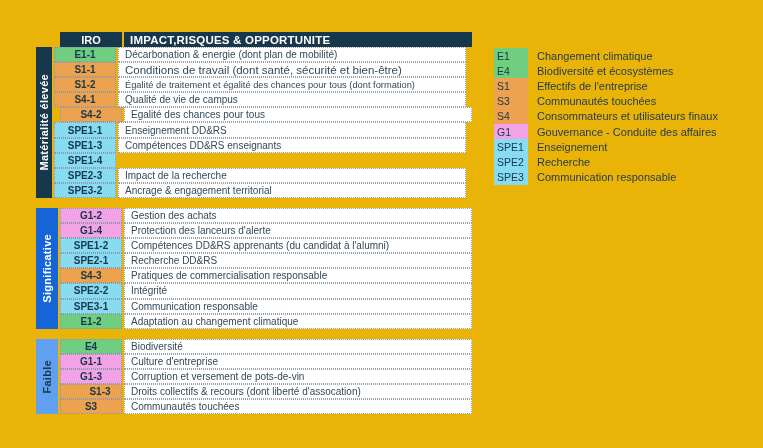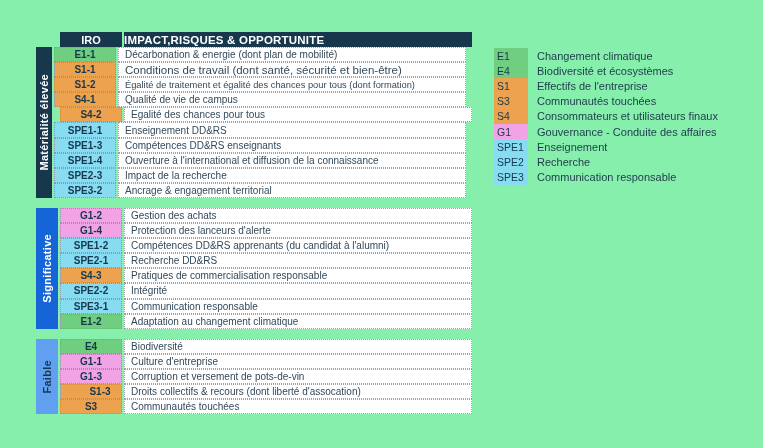--- a/index.html
+++ b/index.html
@@ -1,30 +1,30 @@
 <!DOCTYPE html>
 <html><head>
 <meta charset="utf-8">
 <style>
   * { margin:0; padding:0; box-sizing:border-box; }
   html,body { background:#ffffff; }
   body { font-family:"Liberation Sans", sans-serif; }
-  #canvas { position:relative; width:763px; height:448px; background:#86efac; overflow:hidden; }
+  #canvas { position:relative; width:763px; height:448px; background:#eab308; overflow:hidden; }
 
   
   .table { position:absolute; left:36px; top:32px; width:436px; }
   .header-row { display:flex; height:15px; margin-left:24px; }
   .iro-head {
     width:62px; background:#17374d; color:#ffffff; font-weight:bold; font-size:11px;
     display:flex; align-items:center; justify-content:center;
   }
   .hgap { width:2px; }
   .impact-head {
     width:348px; background:#17374d; color:#ffffff; font-weight:bold; font-size:11.5px;
-    letter-spacing:.2px; display:flex; align-items:center; 
+    letter-spacing:.2px; display:flex; align-items:center; padding-left:6px;
   }
 
   .section { display:flex; }
   .section + .section { margin-top:10px; }
   .bar { width:22px; display:flex; align-items:center; justify-content:center; }
   .bar-text {
     writing-mode:vertical-rl; transform:rotate(180deg);
     font-weight:bold; font-size:11px; letter-spacing:.3px; white-space:nowrap;
   }
   .rows { display:flex; flex-direction:column; margin-left:2px; }
@@ -94,21 +94,20 @@
             <div class="row" data-name="table-row">
               <div class="code-cell" data-name="iro-code-cell" style="background: rgb(135, 220, 242);">SPE1-1</div>
               <div class="desc-cell" data-name="iro-description-cell">Enseignement DD&amp;RS</div>
             </div>
             <div class="row" data-name="table-row">
               <div class="code-cell" data-name="iro-code-cell" style="background: rgb(135, 220, 242);">SPE1-3</div>
               <div class="desc-cell" data-name="iro-description-cell">Compétences DD&amp;RS enseignants</div>
             </div>
             <div class="row" data-name="table-row">
               <div class="code-cell" data-name="iro-code-cell" style="background: rgb(135, 220, 242); text-align: center;">SPE1-4</div>
-              <div class="desc-cell" data-name="iro-description-cell">Ouverture à l'international et diffusion de la connaissance</div>
             </div>
             <div class="row" data-name="table-row">
               <div class="code-cell" data-name="iro-code-cell" style="background: rgb(135, 220, 242);">SPE2-3</div>
               <div class="desc-cell" data-name="iro-description-cell">Impact de la recherche</div>
             </div>
             <div class="row" data-name="table-row">
               <div class="code-cell" data-name="iro-code-cell" style="background: rgb(135, 220, 242); text-align: right;">SPE3-2</div>
               <div class="desc-cell" data-name="iro-description-cell">Ancrage &amp; engagement territorial</div>
             </div>
           </div>

